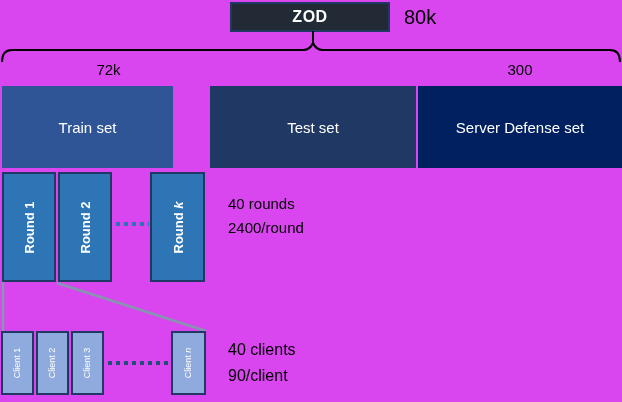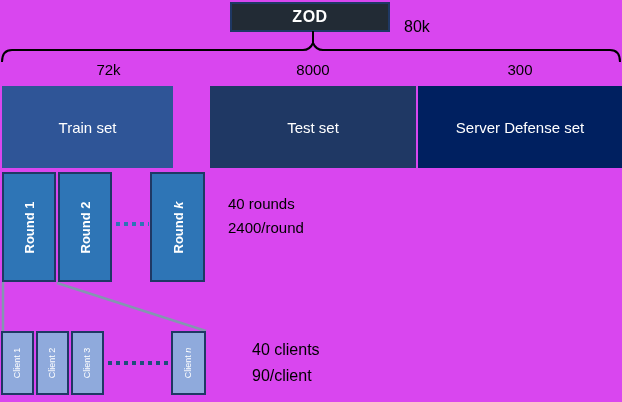--- a/index.html
+++ b/index.html
@@ -4,21 +4,21 @@
 <style>
   html,body{margin:0;padding:0;background:#fff;}
   .canvas{position:relative;width:622px;height:402px;background:#d946ef;overflow:hidden;
           font-family:"Liberation Sans",sans-serif;color:#000;padding-left:40px;}
 
   
   .zod-box{position:absolute;left:230px;top:2px;width:160px;height:30px;
            background:#222B35;border:2px solid #1F3864;box-sizing:border-box;
            display:flex;align-items:center;justify-content:center;
            color:#fff;font-size:16px;font-weight:600;letter-spacing:.5px;}
-  .total-label{position:absolute;left:404px;top:18px;font-size:16px;}
+  .total-label{position:absolute;left:404px;top:6px;font-size:20px;}
 
   
   .brace-svg{position:absolute;left:0;top:28px;}
 
   
   .split-count{position:absolute;top:61px;font-size:15px;text-align:center;}
   .count-0{left:6px;width:205px;}
   .count-1{left:210px;width:206px;}
   .count-2{left:418px;width:204px;}
 
@@ -42,21 +42,21 @@
   
   .dots{position:absolute;height:4px;}
   .dots-rounds{left:116px;top:222px;width:33px;
                background:repeating-linear-gradient(90deg,#2E74B5 0 4px,transparent 4px 8px);}
   .dots-clients{left:108px;top:361px;width:61px;
                 background:repeating-linear-gradient(90deg,#1F4E79 0 4px,transparent 4px 8px);}
 
   
   .note{position:absolute;left:228px;font-size:15px;line-height:24px;}
   .note-rounds{top:192px;}
-  .note-clients{top:337px;font-size:16px;line-height:26px;margin-left:24px;}
+  .note-clients{top:337px;font-size:16px;line-height:26px;}
 
   
   .connector-svg{position:absolute;left:0;top:280px;}
 
   
   .client-box{position:absolute;top:331px;height:64px;background:#8FAADC;
               border:2px solid #1F3864;box-sizing:border-box;
               display:flex;align-items:center;justify-content:center;}
   .client-box .vtext{transform:rotate(-90deg);white-space:nowrap;color:#fff;font-size:9px;}
   .client-0{left:1px;width:33px;}
@@ -75,21 +75,20 @@
     <span>ZOD</span>
   </div>
   <div class="total-label">80k</div>
 
   <svg class="brace-svg" width="622" height="36" viewBox="0 0 622 36">
     <line x1="313" y1="3" x2="313" y2="16" stroke="#000" stroke-width="2"></line>
     <path d="M 2 34 Q 2 22 12 22 L 303 22 Q 310 22 313 15 Q 316 22 323 22 L 610 22 Q 620 22 620 34" fill="none" stroke="#000" stroke-width="2"></path>
   </svg>
 
   <div class="split-count count-0">72k</div>
-  <div class="split-count count-1">8000</div>
   <div class="split-count count-2">300</div>
 
   <div class="set-box train">
     <span>Train set</span>
   </div>
   <div class="set-box defense">
     <span>Server Defense set</span>
   </div>
   <div class="set-box test">
     <span>Test set</span>

